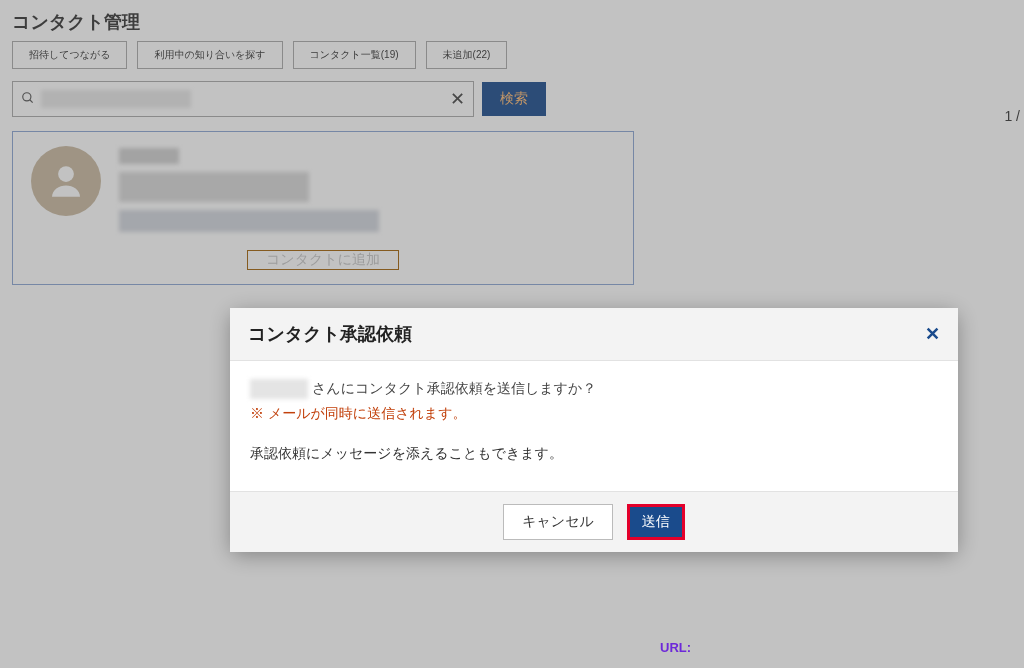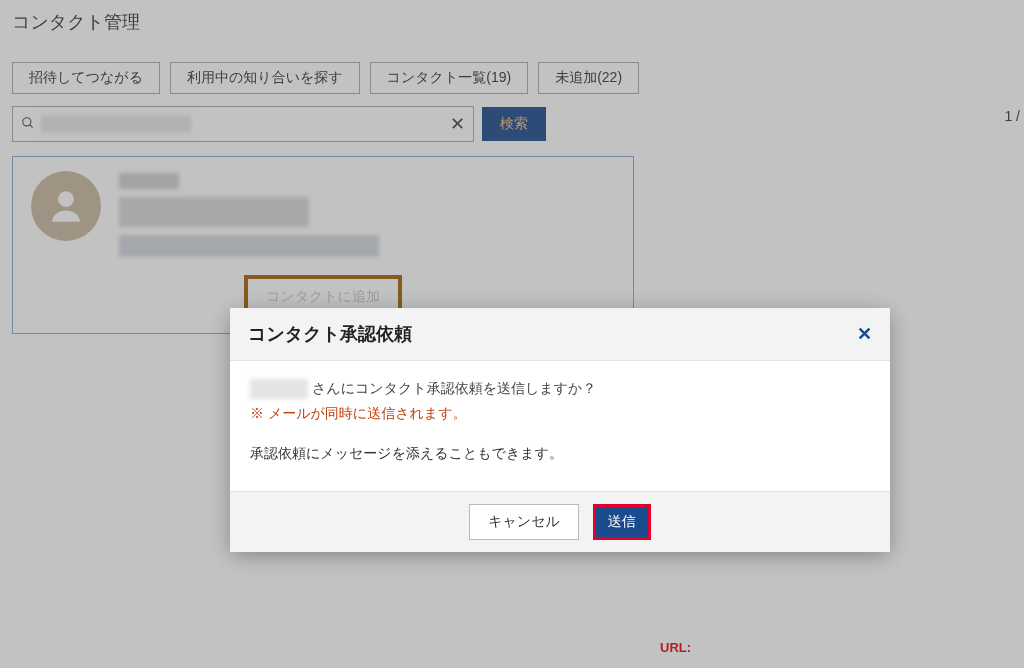--- a/index.html
+++ b/index.html
@@ -5,27 +5,27 @@
     * { box-sizing: border-box; margin: 0; padding: 0; }
     body {
       font-family: "Hiragino Kaku Gothic ProN", "メイリオ", Meiryo, sans-serif;
       background: #fff;
       width: 1024px;
       height: 668px;
       position: relative;
       overflow: hidden;
     }
     .page { padding: 10px 12px; }
-    .page-title { font-size: 18px; font-weight: normal; color: #333; margin-bottom: 28px; }
+    .page-title { font-size: 18px; font-weight: bold; color: #333; margin-bottom: 7px; }
     .tabbar { display: flex; gap: 10px; margin-bottom: 12px; }
     .tabbar .tab {
       border: 1px solid #aaa;
       background: #fff;
       padding: 6px 16px;
-      font-size: 14px;
+      font-size: 10px;
       color: #333;
       cursor: pointer;
     }
     .search-row { display: flex; align-items: center; gap: 8px; margin-bottom: 14px; }
     .search-box {
       display: flex; align-items: center;
       border: 1px solid #aaa; height: 36px; width: 462px;
       padding: 0 8px; background: #fff;
     }
     .search-icon { font-size: 14px; color: #555; margin-right: 6px; }
@@ -53,38 +53,38 @@
       width: 70px; height: 70px; border-radius: 50%;
       background: #c9b9a0; display:flex; align-items:center; justify-content:center;
     }
     .avatar svg { width: 42px; height: 42px; fill: #fff; }
     .blurs { display:flex; flex-direction:column; gap:8px; padding-top:2px; }
     .b1 { width: 60px; height: 16px; background: #cfcfcf; filter: blur(2px); }
     .b2 { width: 190px; height: 30px; background: #d8d8d8; filter: blur(2px); }
     .b3 { width: 260px; height: 22px; background: #d2d6dd; filter: blur(2px); }
     .add-contact-row { text-align:center; margin-top: 18px; }
     .add-contact-btn {
-      display:inline-block; border: 4px solid #a16207; padding: 9px 18px;
+      display:inline-block; border: 1px solid #a16207; padding: 0 18px;
       color: #c7c7c7; font-size: 14px; background:#fff;
     }
     .right-panel { flex:1; }
     .right-name { font-size: 16px; font-weight: bold; color:#333; margin-bottom: 16px; }
     .right-img {
       width: 370px; height: 190px;
       background: radial-gradient(circle at 80% 50%, #ffae1a 0%, #e03a1a 18%, #2a3a0f 45%, #0c1206 70%);
     }
     
     .dim {
       position: absolute; inset: 0;
       background: rgba(80,80,80,0.35);
     }
     
     .modal {
       position: absolute; left: 230px; top: 308px;
-      width: 660px; background: #fff;
+      width: 728px; background: #fff;
       box-shadow: 0 4px 20px rgba(0,0,0,0.3);
       border-radius: 12px;
     }
     .modal-header {
       background: #f3f3f3; padding: 14px 18px;
       display:flex; justify-content:space-between; align-items:center;
       border-bottom: 1px solid #e2e2e2;
     }
     .modal-title { font-size: 18px; font-weight: bold; color: #222; }
     .modal-close { color: #1a4b8c; font-size: 18px; font-weight: bold; cursor:pointer; background:none; border:none; }
@@ -107,21 +107,21 @@
       background:#fff; border:1px solid #bbb; padding: 6px 18px;
       font-size:14px; cursor:pointer; color:#333;
     }
     .btn-send-wrap { border: 3px solid #e4002b; display:inline-block; }
     .btn-send {
       background:#1a4b8c; color:#fff; border:none;
       padding: 6px 12px; font-size:14px; cursor:pointer;
     }
     .url-label {
       position:absolute; left: 660px; top: 640px;
-      font-size: 13px; font-weight: bold; color:#b91c1c;
+      font-size: 13px; font-weight: bold; color:#6d28d9;
     }
   </style>
 </head>
 <body>
 
 <div class="page">
   <div class="page-title">コンタクト管理</div>
 
   <div class="tabbar">
     <button class="tab">招待してつながる</button>

